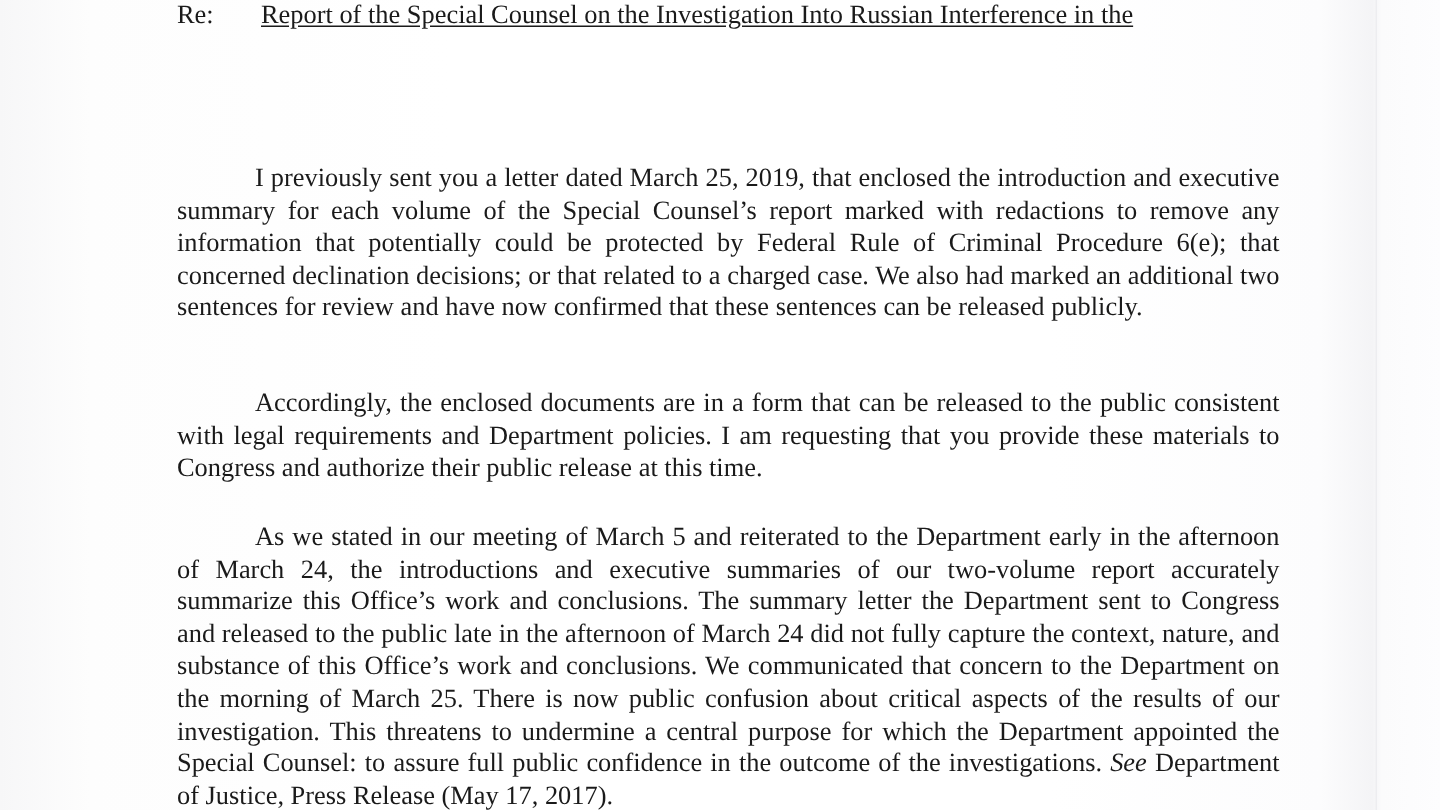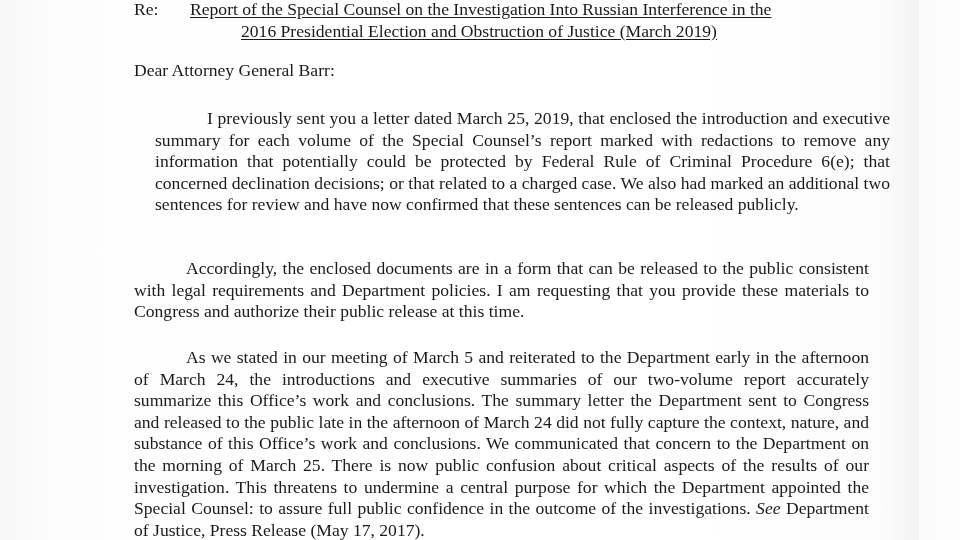--- a/index.html
+++ b/index.html
@@ -48,21 +48,21 @@
     left: 917px;
     width: 1px;
     height: 540px;
     background: #ededf0;
     pointer-events: none;
   }
 
   #content {
     position: absolute;
     top: 0;
-    left: 16px;
+    left: 0;
     width: 775px;
     height: 540px;
   }
 
   
   .re-block {
     position: absolute;
     top: -1px;
     left: 118px;
     width: 740px;
@@ -110,21 +110,21 @@
   .para {
     position: absolute;
     left: 118px;
     width: 735px;
     font-size: 17.6px;
     line-height: 21.6px;
     text-align: justify;
     text-indent: 52px;
     hyphens: none;
   }
-  #para-1 { top: 108px; margin-left: 21px; }
+  #para-1 { top: 108px; }
   #para-2 { top: 258px; }
   #para-3 { top: 347px; }
 
   .para em {
     font-style: italic;
     font-family: Liberation Serif, serif;
   }
 </style>
 </head>
 <body>
@@ -133,24 +133,22 @@
 
   <div id="paper-tint"></div>
   <div id="scan-seam"></div>
 
   <div id="content">
 
     <div class="re-block">
       <span class="re-row">
         <span class="re-label">Re:</span><span class="re-title">Report of the Special Counsel on the Investigation Into Russian Interference in the</span>
       </span>
-      <span class="re-title-line2">2016 Presidential Election and Obstruction of Justice (March 2019)</span>
     </div>
 
-    <div class="salutation">Dear Attorney General Barr:</div>
 
     <div class="para" id="para-1">I previously sent you a letter dated March 25, 2019, that enclosed the introduction and executive summary for each volume of the Special Counsel’s report marked with redactions to remove any information that potentially could be protected by Federal Rule of Criminal Procedure 6(e); that concerned declination decisions; or that related to a charged case.  We also had marked an additional two sentences for review and have now confirmed that these sentences can be released publicly.</div>
 
     <div class="para" id="para-2">Accordingly, the enclosed documents are in a form that can be released to the public consistent with legal requirements and Department policies.  I am requesting that you provide these materials to Congress and authorize their public release at this time.</div>
 
     <div class="para" id="para-3"><span>As we stated in our meeting of March 5 and reiterated to the Department early in the afternoon of March 24, the introductions and executive summaries of our two-volume report accurately summarize this Office’s work and conclusions.  The summary letter the Department sent to Congress and released to the public late in the afternoon of March 24 did not fully capture the context, nature, and substance of this Office’s work and conclusions.  We communicated that concern to the Department on the morning of March 25.   There is now public confusion about critical aspects of the results of our investigation.  This threatens to undermine a central purpose for which the Department appointed the Special Counsel:  to assure full public confidence in the outcome of the investigations.  </span><em>See</em><span> Department of Justice, Press Release (May 17, 2017).</span></div>
 
   </div>
 </div>
 

